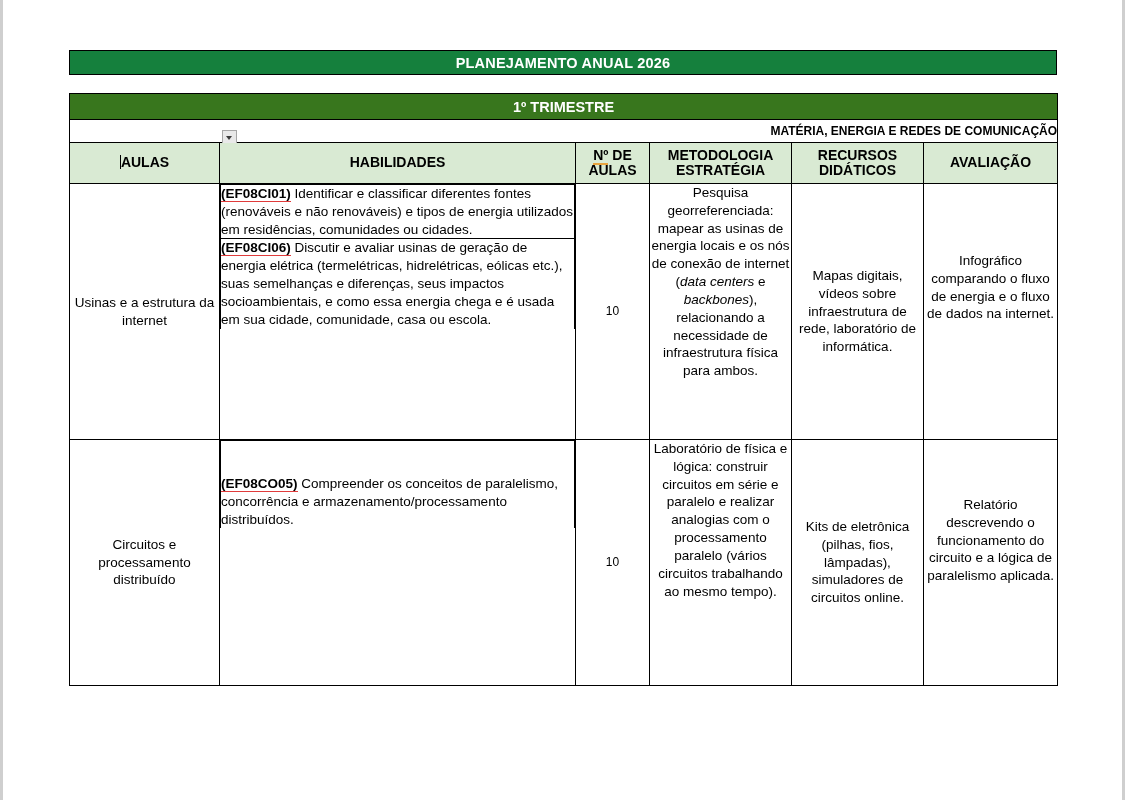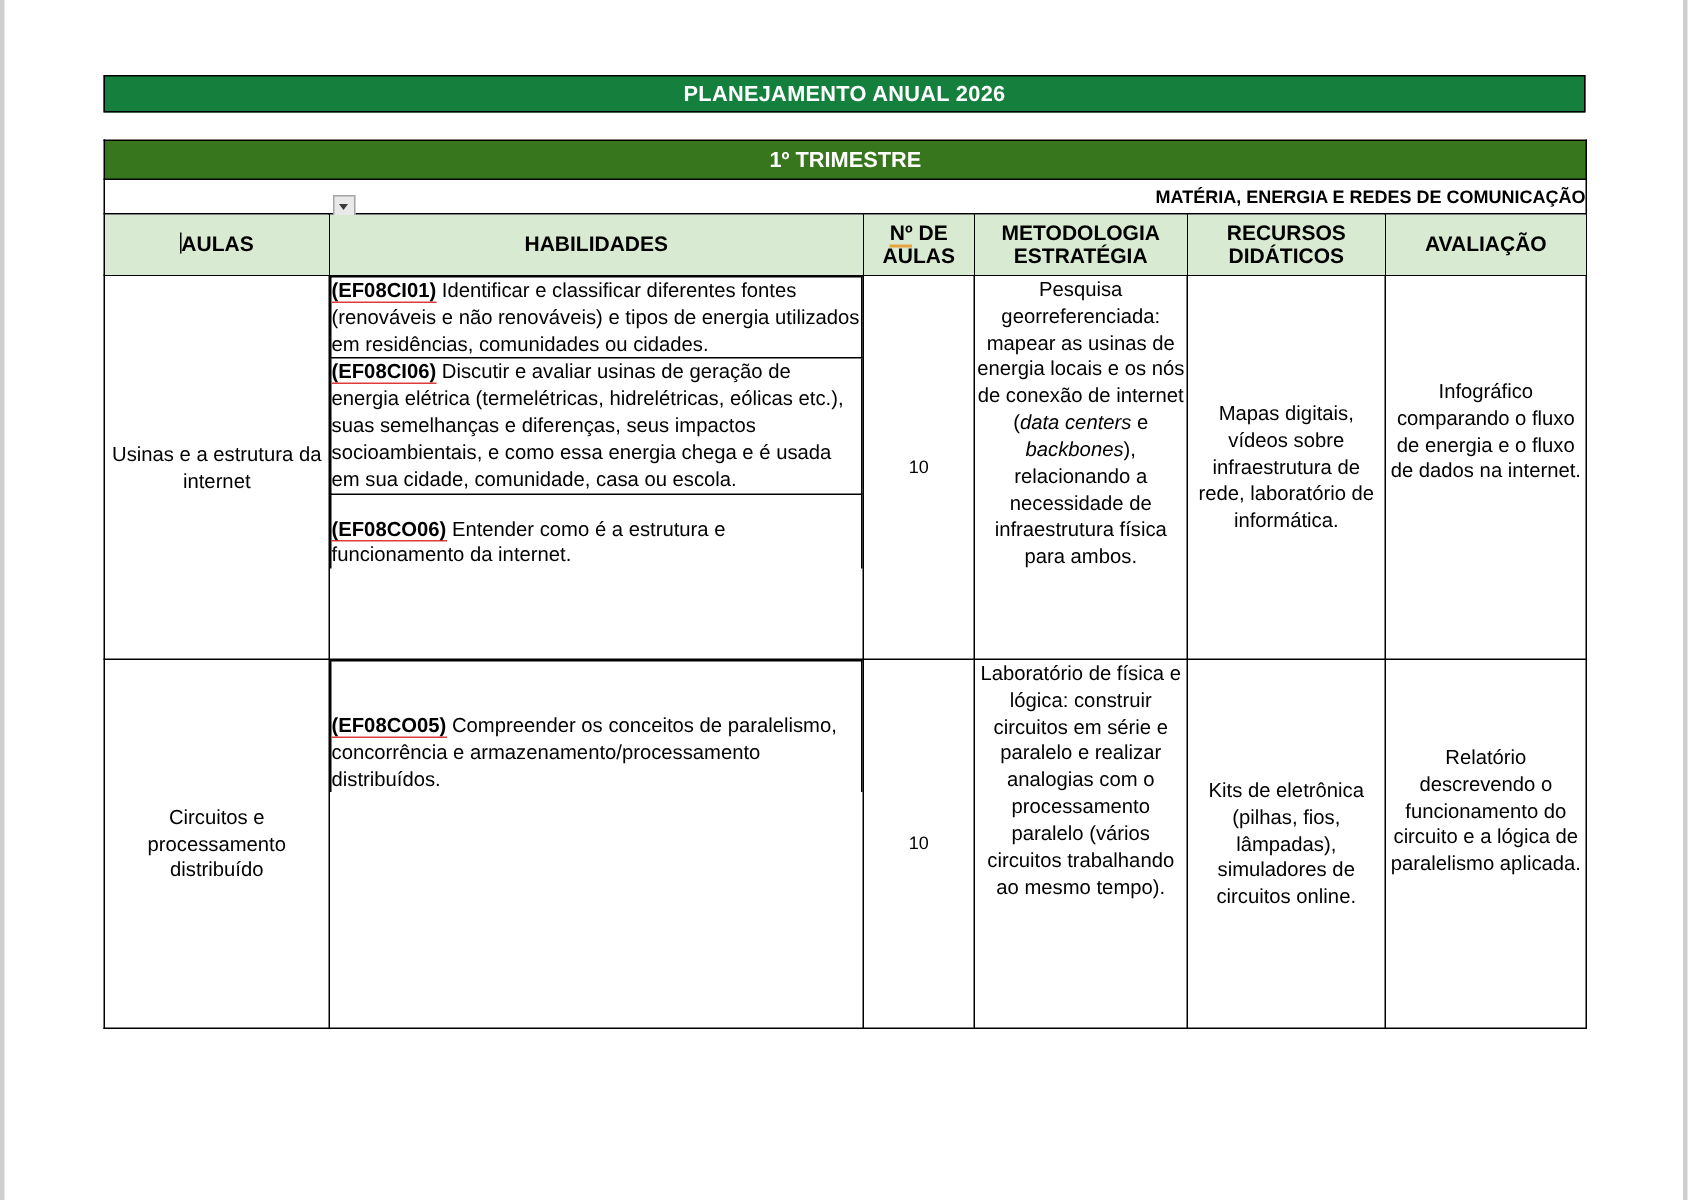--- a/index.html
+++ b/index.html
@@ -221,23 +221,20 @@
     <tr style="height: 256px;">
           <td class="body-cell tema-cell">Usinas e a estrutura da internet</td>
           <td style="padding: 0px;">
             <table class="hab-subtable">
               <tbody>
                 <tr>
                   <td><span class="code" style="border-bottom-color: rgb(224, 59, 59);">(EF08CI01)</span> Identificar e classificar diferentes fontes (renováveis e não renováveis) e tipos de energia utilizados em residências, comunidades ou cidades.</td>
                 </tr>
                 <tr>
                   <td><span class="code" style="border-bottom-color: rgb(224, 59, 59);">(EF08CI06)</span> Discutir e avaliar usinas de geração de energia elétrica (termelétricas, hidrelétricas, eólicas etc.), suas semelhanças e diferenças, seus impactos socioambientais, e como essa energia chega e é usada em sua cidade, comunidade, casa ou escola.</td>
-                </tr>
-                <tr>
-                  <td style="padding-top: 14px;"><span class="code" style="border-bottom-color: rgb(224, 59, 59);">(EF08CO06)</span> Entender como é a estrutura e funcionamento da internet.</td>
                 </tr>
               </tbody>
             </table>
           </td>
           <td class="body-cell num-cell">10</td>
           <td class="body-cell mid-cell"><span>Pesquisa georreferenciada: mapear as usinas de energia locais e os nós de conexão de internet (</span><em class="it">data centers</em><span> e </span><em class="it">backbones</em><span>), relacionando a necessidade de infraestrutura física para ambos.</span></td>
           <td class="body-cell vcenter">Mapas digitais, vídeos sobre infraestrutura de rede, laboratório de informática.</td>
           <td class="body-cell" style="padding-top: 68px;">Infográfico comparando o fluxo de energia e o fluxo de dados na internet.</td>
         </tr>
         <tr style="height: 246px;">

